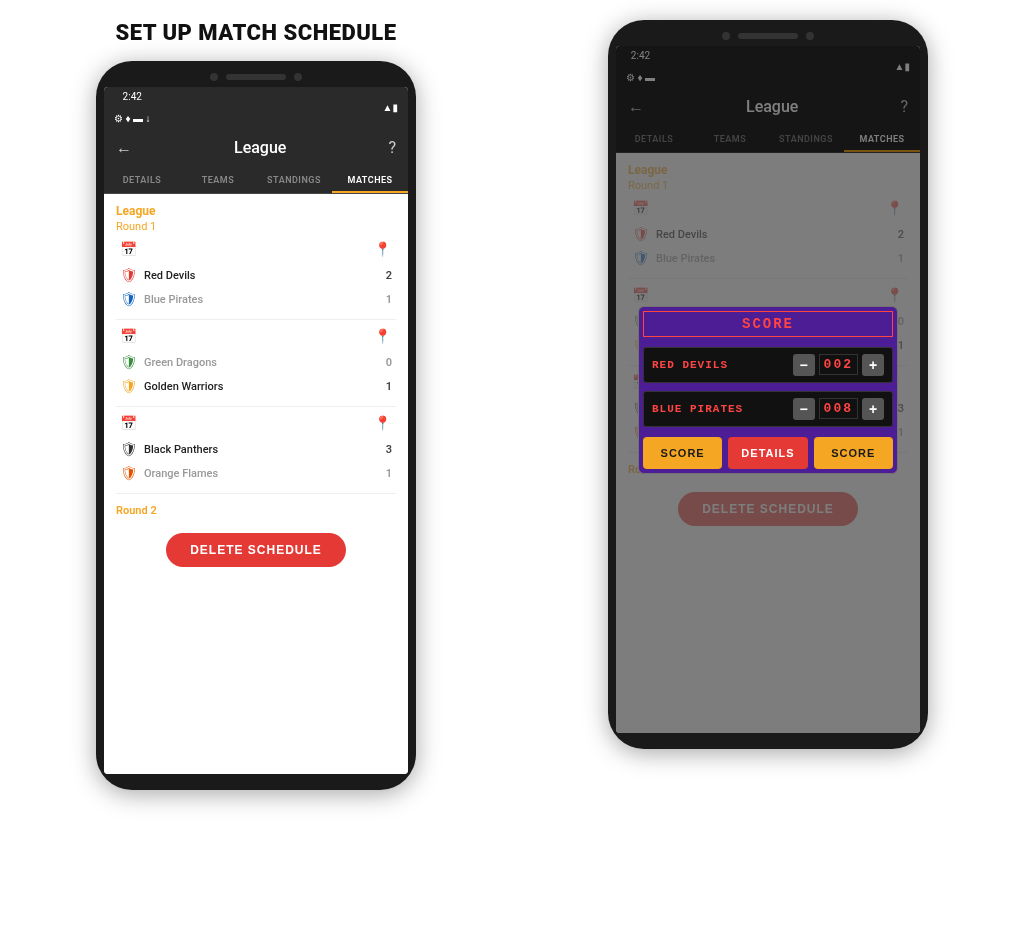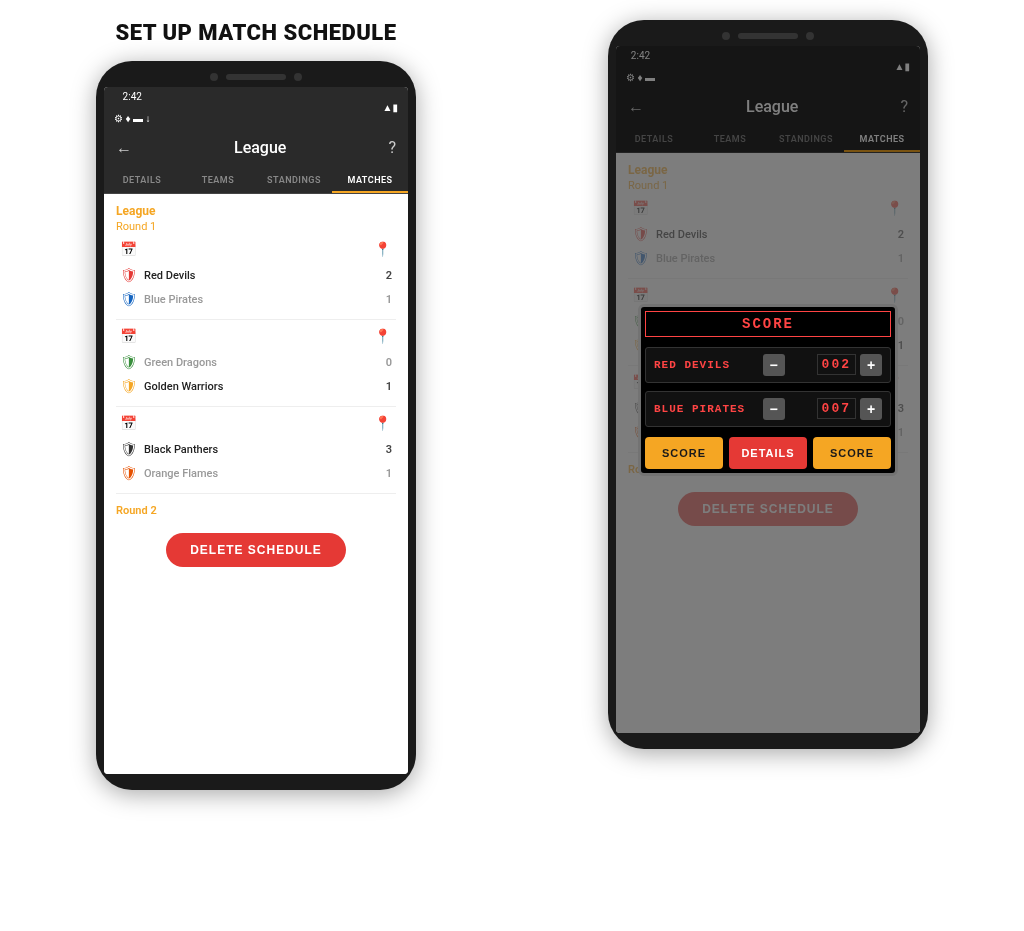--- a/index.html
+++ b/index.html
@@ -256,25 +256,25 @@
       position: absolute;
       top: 0; left: 0; right: 0; bottom: 0;
       background: rgba(0,0,0,0.5);
       z-index: 10;
       display: flex;
       align-items: center;
       justify-content: center;
     }
 
     .score-dialog {
-      background: #000000;
+      background: #4c1d95;
       border-radius: 6px;
       width: 260px;
       padding: 4px;
-      border: 3px solid #737373;
+      border: 1px solid #737373;
     }
 
     .score-title {
       text-align: center;
       color: #ff4444;
       font-size: 14px;
       font-weight: 700;
       letter-spacing: 2px;
       margin-bottom: 10px;
       font-family: 'Courier New', monospace;
@@ -328,21 +328,20 @@
       color: #ff4444;
       font-size: 13px;
       font-weight: 700;
       font-family: 'Courier New', monospace;
       letter-spacing: 2px;
       min-width: 32px;
       text-align: right;
       background: #111;
       padding: 2px 4px;
       border: 1px solid #333;
-      margin-left: 28px;
     }
 
     .dialog-buttons {
       display: flex;
       gap: 6px;
       margin-top: 10px;
     }
 
     .btn-cancel {
       flex: 1;
@@ -613,21 +612,21 @@
                 <button class="score-btn">−</button>
                 <span class="score-value">002</span>
                 <button class="score-btn">+</button>
               </div>
             </div>
 
             <div class="score-row">
               <span class="score-team-name">BLUE PIRATES</span>
               <div class="score-controls">
                 <button class="score-btn">−</button>
-                <span class="score-value">007</span>
+                <span class="score-value">008</span>
                 <button class="score-btn">+</button>
               </div>
             </div>
 
             <div class="dialog-buttons">
               <button class="btn-cancel">SCORE</button>
               <button class="btn-delete">DETAILS</button>
               <button class="btn-save">SCORE</button>
             </div>
           </div>

